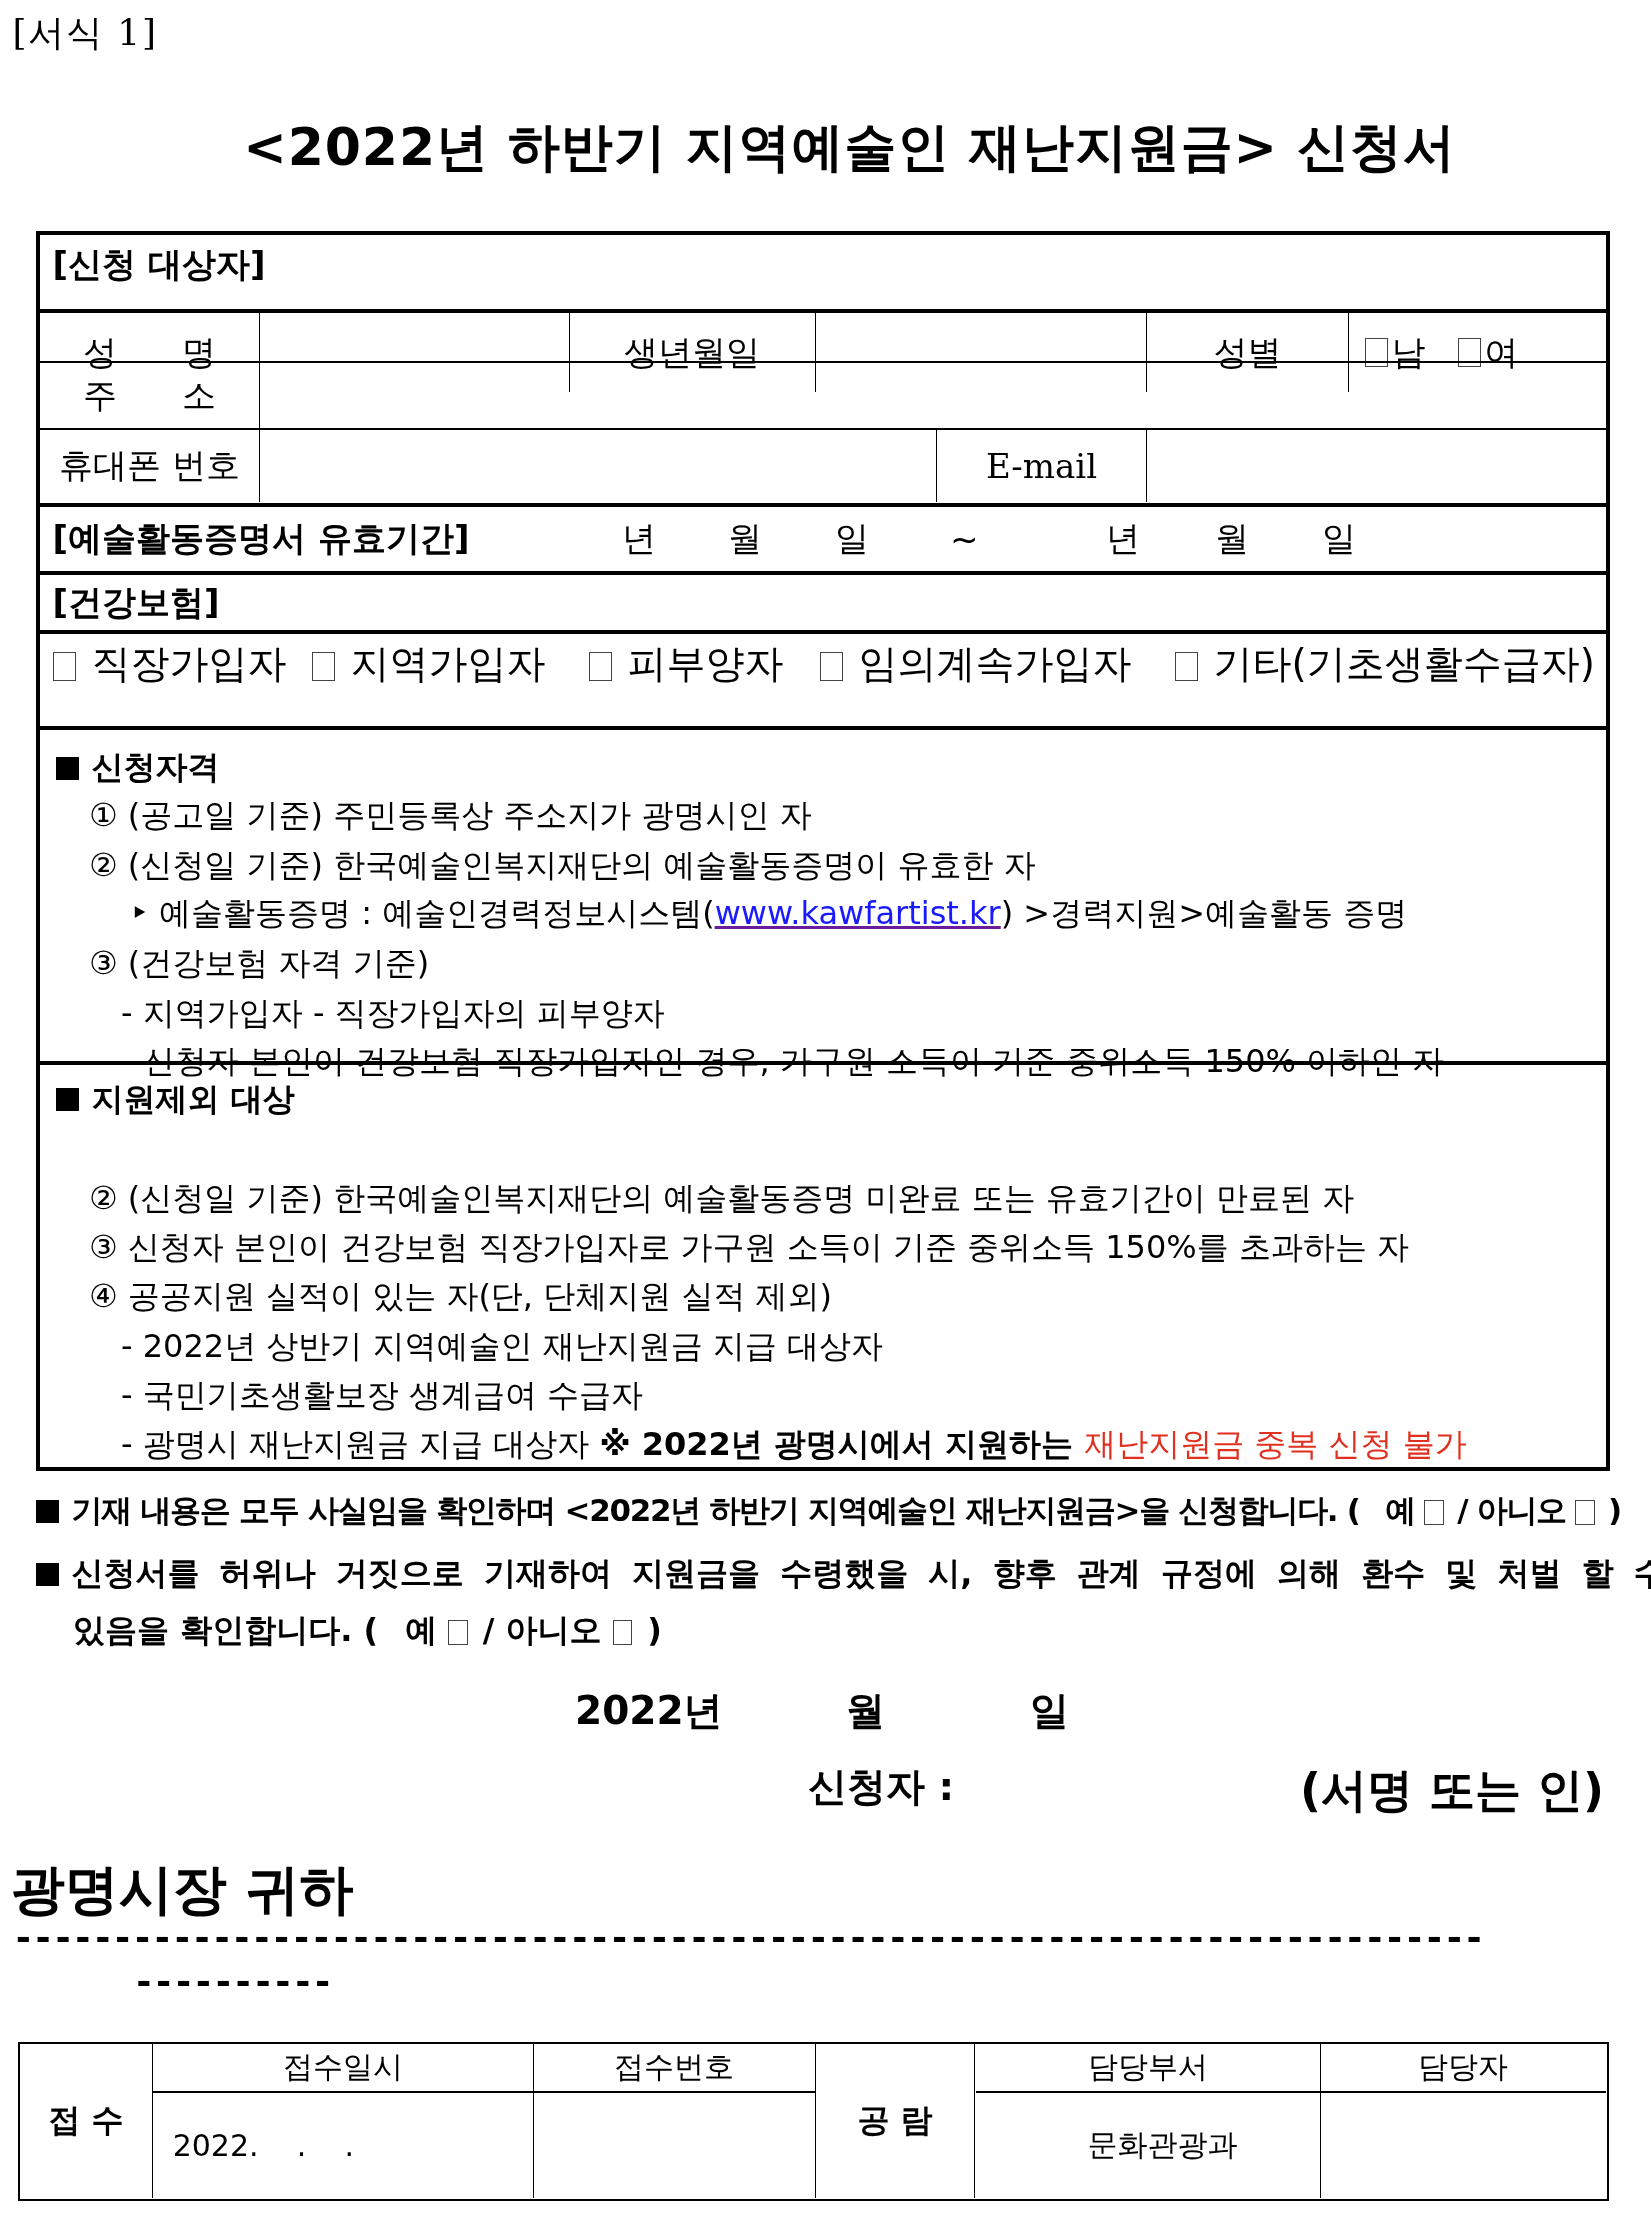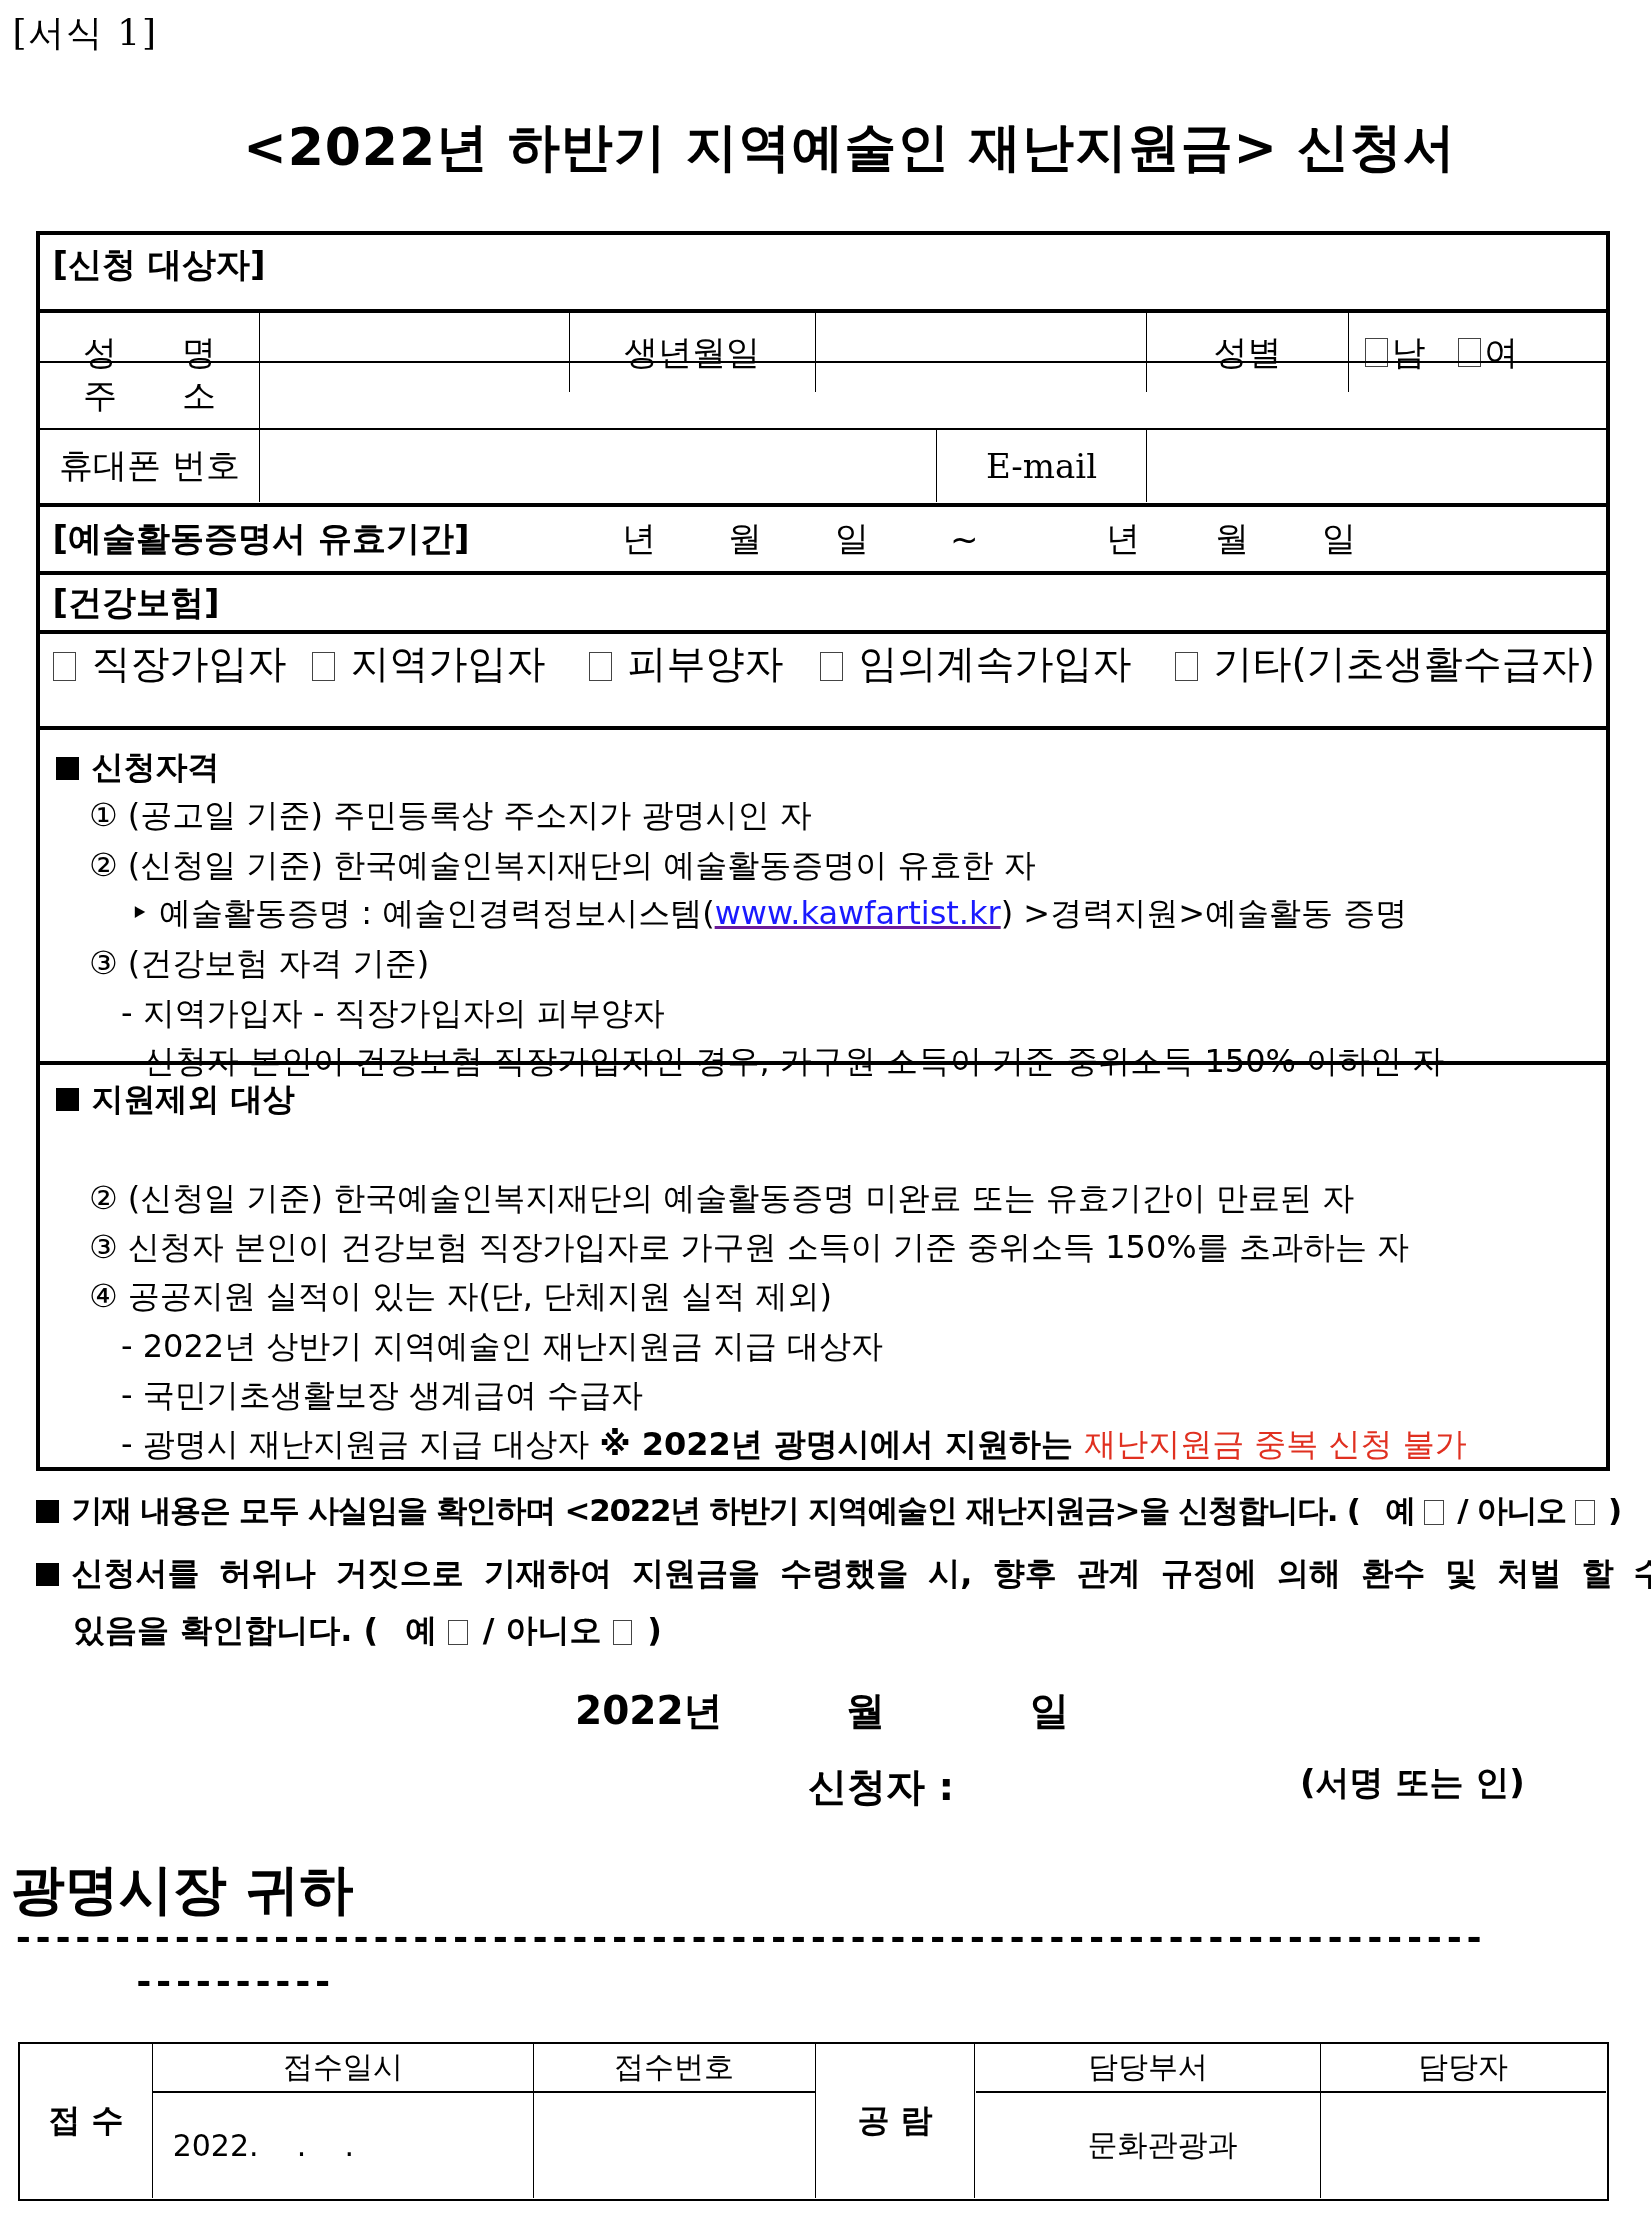--- a/index.html
+++ b/index.html
@@ -161,21 +161,21 @@
   <span>/ 아니오</span>
   <span class="checkbox sm"></span>
   <span>)</span>
 </div>
 
 <div class="abs" style="left:575px;top:1684px;font-size:39px;font-weight:bold;">2022년</div>
 <div class="abs" style="left:846px;top:1684px;font-size:39px;font-weight:bold;">월</div>
 <div class="abs" style="left:1030px;top:1684px;font-size:39px;font-weight:bold;">일</div>
 <div class="abs" style="left:808px;top:1760px;font-size:39px;font-weight:bold;">신청자 :</div>
 <div class="abs" style="left:1008px;top:1755px;width:269px;height:54px;"></div>
-<div class="abs" style="left:1300px;top:1760px;font-size:34px;font-weight:bold;">(서명 또는 인)</div>
+<div class="abs" style="left:1300px;top:1760px;font-size:46px;font-weight:bold;">(서명 또는 인)</div>
 
 <div class="abs" style="left:10.7px;top:1854px;font-size:54px;font-weight:bold;">광명시장 귀하</div>
 <div class="abs dash-line" style="left:12.5px;top:1917px;width:1612px;">--------------------------------------------------------------------------</div>
 <div class="abs dash-line" style="left:133px;top:1961px;">----------</div>
 
 <div class="abs recv-table">
   <div class="recv-cell" style="left:0;top:0;width:133px;height:154px;font-weight:bold;font-size:32px;border-right:1.8px solid #000;">접 수</div>
   <div class="recv-cell" style="left:133px;top:0;width:381px;height:49px;border-right:1.8px solid #000;border-bottom:2.7px solid #000;">접수일시</div>
   <div class="recv-cell" style="left:133px;top:49px;width:381px;height:105px;border-right:1.8px solid #000;justify-content:flex-start;padding-left:19.7px;white-space:pre;">2022.    .    .</div>
   <div class="recv-cell" style="left:513px;top:0;width:283px;height:49px;border-right:1.8px solid #000;border-bottom:2.7px solid #000;">접수번호</div>

